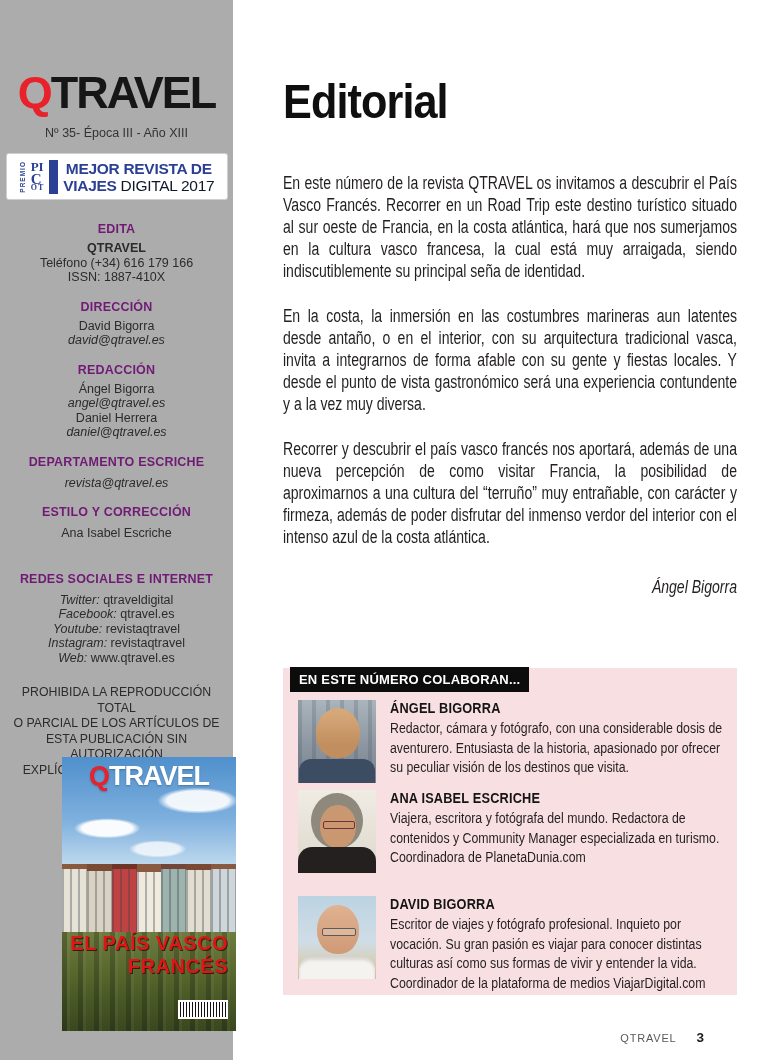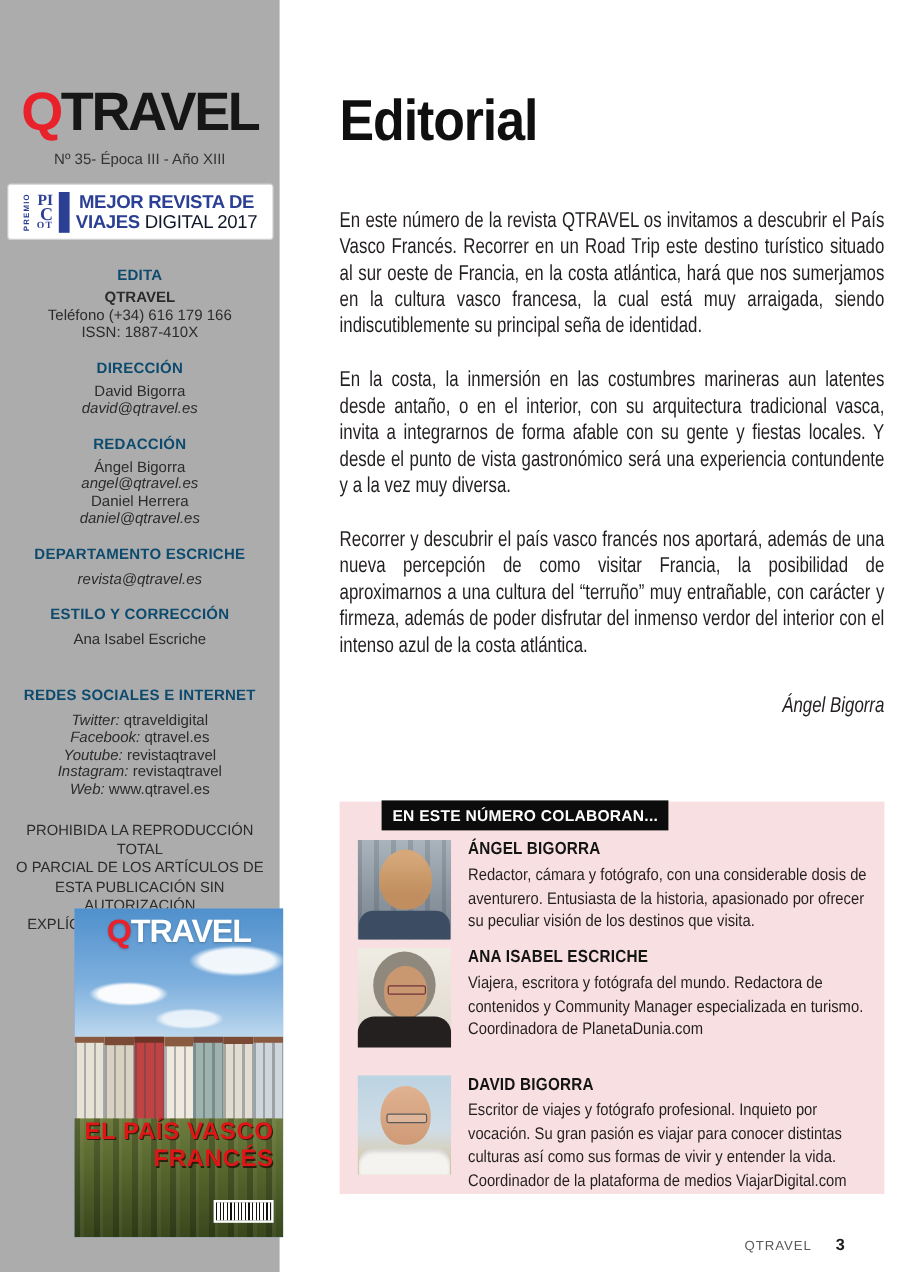--- a/index.html
+++ b/index.html
@@ -6,30 +6,30 @@
   body{font-family:"Liberation Sans", sans-serif;color:#231f20;}
   .page{position:relative;width:768px;height:1060px;background:#ffffff;overflow:hidden;}
 
   
   .sidebar{position:absolute;left:0;top:0;width:233px;height:1060px;background:#acacac;text-align:center;}
   .logo{margin-top:70px;font-size:45px;font-weight:bold;letter-spacing:-2px;line-height:45px;color:#161616;}
   .logo .q{color:#e8212a;}
   .issue{margin-top:10px;font-size:12.5px;line-height:16px;color:#333;}
   .award{margin:13px auto 0;width:220px;height:45px;background:#fff;border-radius:2px;display:flex;align-items:center;justify-content:center;gap:5px;box-shadow:0 0 0 1px #cfcfcf;}
   .award-premio{writing-mode:vertical-rl;transform:rotate(180deg);font-size:6.5px;font-weight:bold;letter-spacing:1px;color:#2b3f94;}
-  .award-logo{display:flex;flex-direction:column;align-items:flex-end;color:#2b3f94;font-family:"Liberation Serif", serif;font-weight:bold;line-height:0.8;}
+  .award-logo{display:flex;flex-direction:column;align-items:flex-start;color:#2b3f94;font-family:"Liberation Serif", serif;font-weight:bold;line-height:0.8;}
   .award-logo .r1{font-size:13px;}
   .award-logo .r2{font-size:15px;}
   .award-logo .r3{font-size:8px;letter-spacing:1px;}
   .award-bar{width:9px;height:34px;background:#2b3f94;}
   .award-text{text-align:center;color:#2b3f94;font-size:15.5px;line-height:17px;letter-spacing:-0.3px;}
   .award-text .b{font-weight:bold;}
   .award-text .light{font-weight:normal;color:#0f172a;}
 
-  .sb-h{font-size:12.5px;font-weight:bold;line-height:16px;color:#0c4a6e;letter-spacing:0.2px;}
+  .sb-h{font-size:12.5px;font-weight:bold;line-height:16px;color:#701a75;letter-spacing:0.2px;}
   .mt22{margin-top:22px;} .mt14{margin-top:14px;} .mt30{margin-top:30px;}
   .sb-group{margin-top:4px;} .sb-group.mt6{margin-top:6px;}
   .sb-line{font-size:12.5px;line-height:14.5px;color:#2b2b2b;}
   .sb-line.b{font-weight:bold;}
   .sb-line.it{font-style:italic;}
   .sb-line .lab{font-style:italic;}
   .legal{margin:20px auto 0;width:218px;font-size:12.3px;line-height:15.5px;color:#2b2b2b;}
 
   
   .cover{position:absolute;left:62px;top:757px;width:174px;height:274px;overflow:hidden;background:#6fa7da;}
@@ -59,21 +59,21 @@
 
   
   .main{position:absolute;left:283px;top:0;width:454px;}
   .title{margin-top:78px;font-size:48px;font-weight:bold;line-height:48px;letter-spacing:-1px;color:#0f0f0f;transform:scaleX(0.9);transform-origin:0 50%;white-space:nowrap;}
   .copy{margin-top:46px;width:582px;transform:scaleX(0.78);transform-origin:0 0;font-size:18px;line-height:22px;color:#231f20;}
   .copy p{margin:0 0 23px 0;text-align:justify;}
   .signature{margin-top:28px;text-align:right;font-style:italic;font-size:18px;color:#231f20;}
 
   
   .collab{position:absolute;left:283px;top:668px;width:454px;height:327px;background:#f8dfe2;}
-  .collab-label{position:absolute;top:-1px;left:7px;background:#0c0c0c;color:#fff;font-size:13px;font-weight:bold;letter-spacing:.2px;padding:5px 9px;margin-left:28px;}
+  .collab-label{position:absolute;top:-1px;left:7px;background:#0c0c0c;color:#fff;font-size:13px;font-weight:bold;letter-spacing:.2px;padding:5px 9px;}
   .c-row{position:absolute;left:15px;display:flex;}
   .c-row.r1{top:32px;} .c-row.r2{top:122px;} .c-row.r3{top:228px;}
   .photo{width:78px;height:83px;flex:none;position:relative;overflow:hidden;}
   .ph{position:absolute;}
   .ph-bg{left:0;top:0;right:0;bottom:0;}
   .p-angel .ph-bg{background:
       repeating-linear-gradient(90deg, rgba(60,70,80,.20) 0 4px, transparent 4px 14px),
       linear-gradient(180deg,#aab4bd 0%,#8c96a0 55%,#79838d 100%);}
   .p-angel .ph-head{left:18px;top:8px;width:44px;height:50px;border-radius:50% 50% 46% 46%;background:linear-gradient(180deg,#d6a879 10%,#c08e5f 75%);}
   .p-angel .ph-torso{left:1px;bottom:-2px;width:76px;height:26px;border-radius:12px 12px 0 0;background:#3c4c63;}

